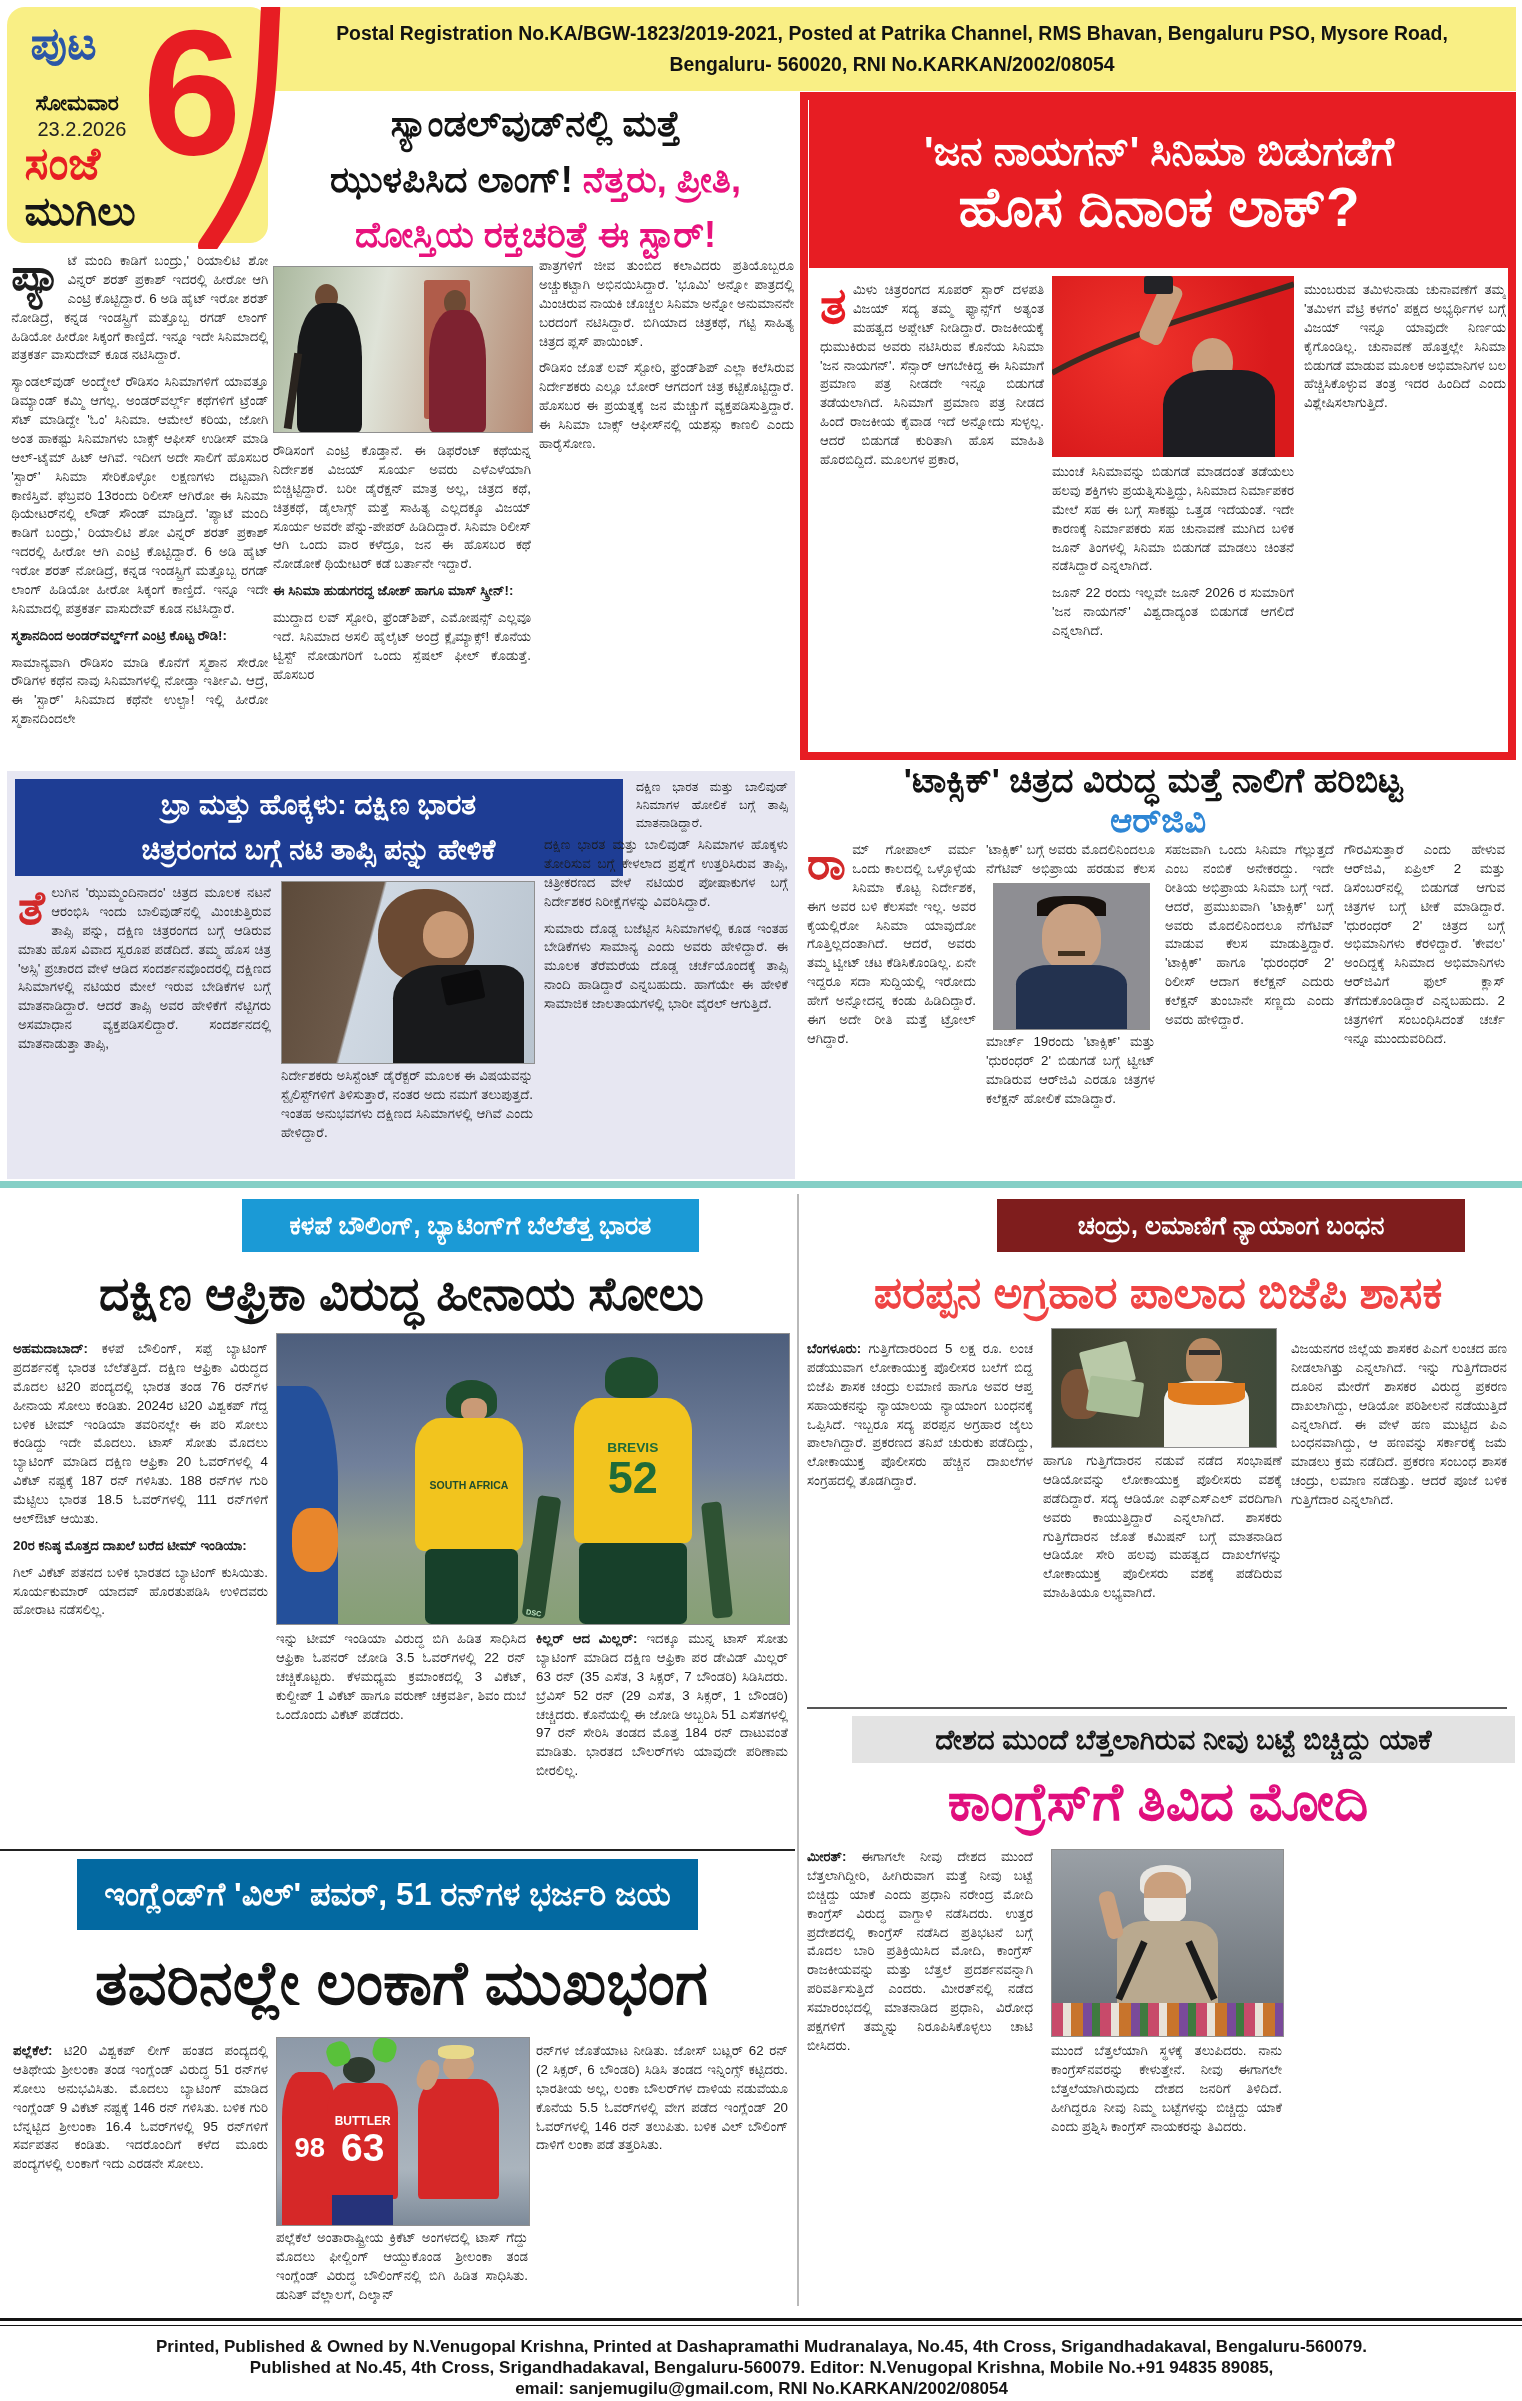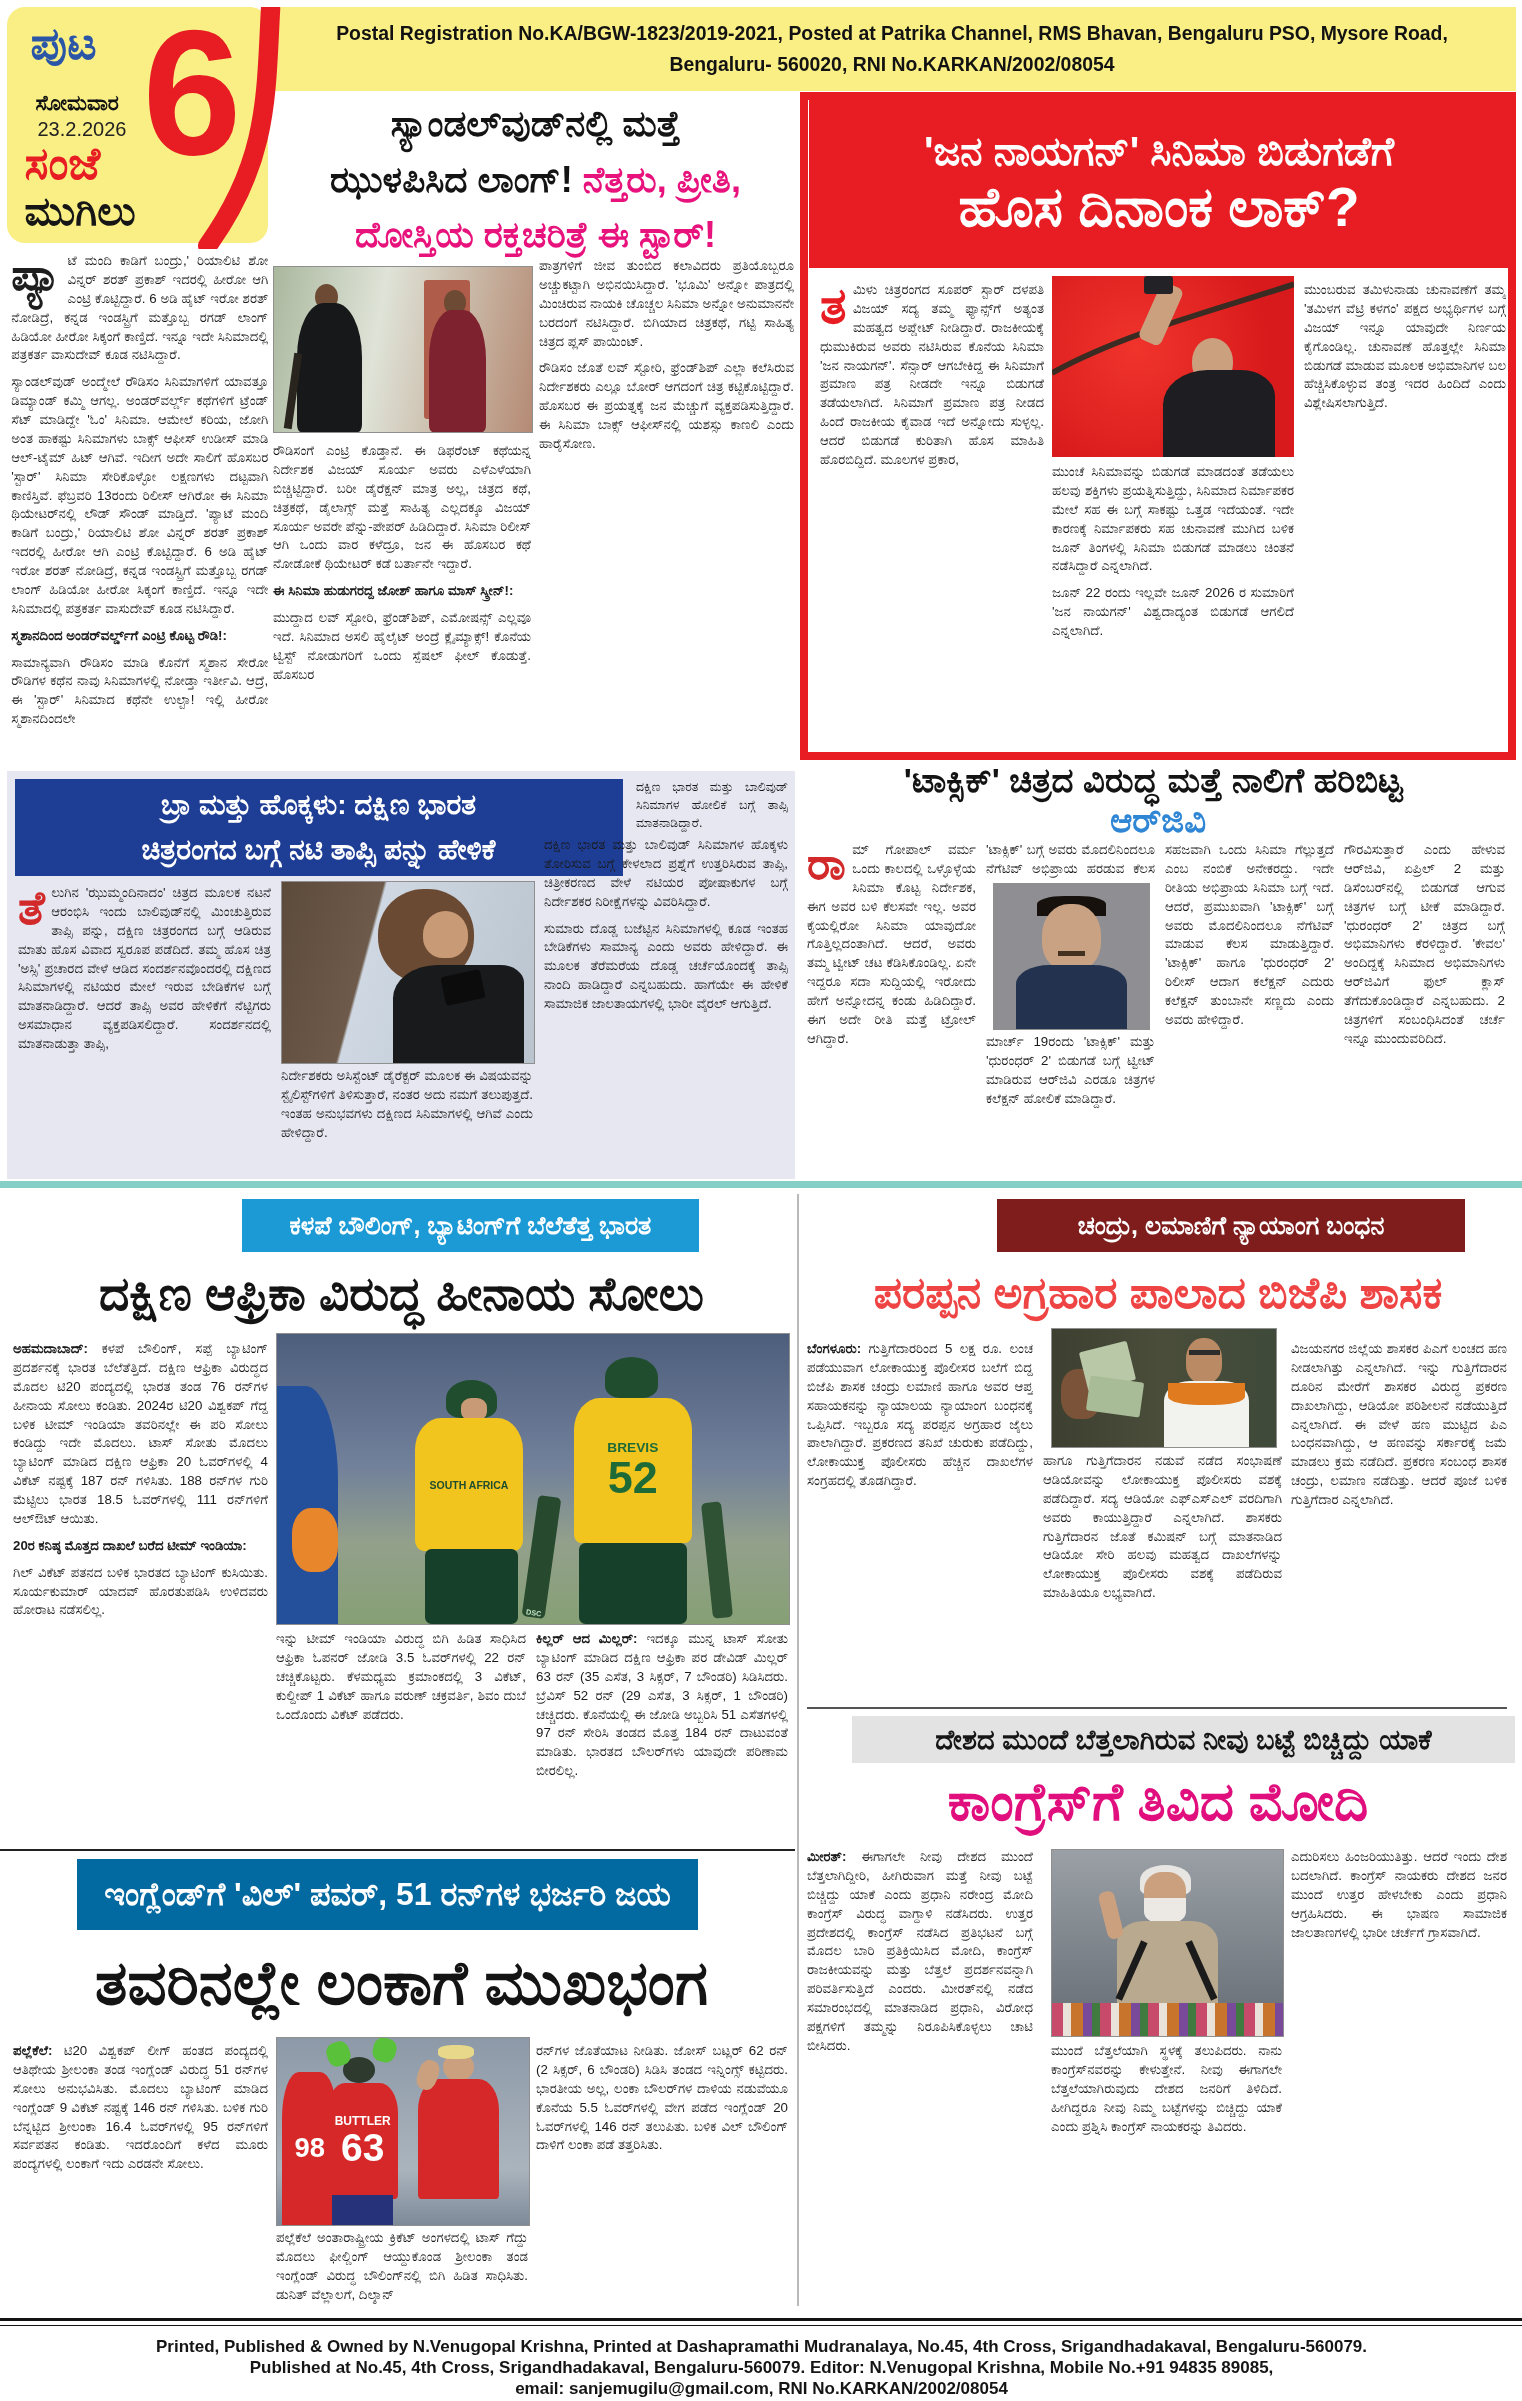--- a/index.html
+++ b/index.html
@@ -221,23 +221,20 @@
     <div class="shape" style="left:40%;top:26%;width:18%;height:14%;background:#ece9e4;border-radius:0 0 46% 46%;"></div>
     <div class="shape" style="left:28%;top:38%;width:44%;height:44%;background:#b9a98f;border-radius:26% 26% 0 0;"></div>
     <div class="shape" style="left:22%;top:22%;width:7%;height:26%;background:#caa07e;border-radius:6.5px;transform:rotate(-14deg);"></div>
     <div class="shape" style="left:33%;top:48%;width:3%;height:34%;background:#1b1b1b;transform:rotate(24deg);"></div>
     <div class="shape" style="left:63%;top:48%;width:3%;height:34%;background:#1b1b1b;transform:rotate(-24deg);"></div>
     <div class="shape" style="left:0;top:82%;width:100%;height:18%;background:repeating-linear-gradient(90deg,#c84a6a 0 11.3px,#e8e2d8 11.3px 19.4px,#c8742c 19.4px 31px,#7a4a9a 31px 40px,#3f7a3f 40px 48px);"></div>
   </div>
   <div class="abs col" style="left:1051px;top:2042px;width:231px;height:263px;">
     <p>ಮುಂದೆ ಬೆತ್ತಲೆಯಾಗಿ ಸ್ಥಳಕ್ಕೆ ತಲುಪಿದರು. ನಾನು ಕಾಂಗ್ರೆಸ್‌ನವರನ್ನು ಕೇಳುತ್ತೇನೆ. ನೀವು ಈಗಾಗಲೇ ಬೆತ್ತಲೆಯಾಗಿರುವುದು ದೇಶದ ಜನರಿಗೆ ತಿಳಿದಿದೆ. ಹೀಗಿದ್ದರೂ ನೀವು ನಿಮ್ಮ ಬಟ್ಟೆಗಳನ್ನು ಬಿಚ್ಚಿದ್ದು ಯಾಕೆ ಎಂದು ಪ್ರಶ್ನಿಸಿ ಕಾಂಗ್ರೆಸ್ ನಾಯಕರನ್ನು ತಿವಿದರು.</p>
   </div>
-  <div class="abs col" style="left:1291px;top:1848px;width:216px;height:457px;">
-    <p>ಎದುರಿಸಲು ಹಿಂಜರಿಯುತಿತ್ತು. ಆದರೆ ಇಂದು ದೇಶ ಬದಲಾಗಿದೆ. ಕಾಂಗ್ರೆಸ್ ನಾಯಕರು ದೇಶದ ಜನರ ಮುಂದೆ ಉತ್ತರ ಹೇಳಬೇಕು ಎಂದು ಪ್ರಧಾನಿ ಆಗ್ರಹಿಸಿದರು. ಈ ಭಾಷಣ ಸಾಮಾಜಿಕ ಜಾಲತಾಣಗಳಲ್ಲಿ ಭಾರೀ ಚರ್ಚೆಗೆ ಗ್ರಾಸವಾಗಿದೆ.</p>
-  </div>
 
   <div class="abs" style="left:0;top:1849px;width:795px;height:2.4px;background:#222;"></div>
   <div class="abs kicker" style="left:77px;top:1859px;width:621px;height:71px;background:#0369a1;color:#fff;font-size:32px;">ಇಂಗ್ಲೆಂಡ್‌ಗೆ 'ವಿಲ್' ಪವರ್, 51 ರನ್‌ಗಳ ಭರ್ಜರಿ ಜಯ</div>
   <div class="abs hl" style="left:8px;top:1932px;width:787px;height:102px;font-size:61px;color:#141414;">ತವರಿನಲ್ಲೇ ಲಂಕಾಗೆ ಮುಖಭಂಗ</div>
   <div class="abs col" style="left:13px;top:2042px;width:255px;height:265px;">
     <p><span class="dl">ಪಲ್ಲೆಕೆಲೆ:</span> <span>ಟಿ20 ವಿಶ್ವಕಪ್ ಲೀಗ್ ಹಂತದ ಪಂದ್ಯದಲ್ಲಿ ಆತಿಥೇಯ ಶ್ರೀಲಂಕಾ ತಂಡ ಇಂಗ್ಲೆಂಡ್ ವಿರುದ್ಧ 51 ರನ್‌ಗಳ ಸೋಲು ಅನುಭವಿಸಿತು. ಮೊದಲು ಬ್ಯಾಟಿಂಗ್ ಮಾಡಿದ ಇಂಗ್ಲೆಂಡ್ 9 ವಿಕೆಟ್ ನಷ್ಟಕ್ಕೆ 146 ರನ್ ಗಳಿಸಿತು. ಬಳಿಕ ಗುರಿ ಬೆನ್ನಟ್ಟಿದ ಶ್ರೀಲಂಕಾ 16.4 ಓವರ್‌ಗಳಲ್ಲಿ 95 ರನ್‌ಗಳಿಗೆ ಸರ್ವಪತನ ಕಂಡಿತು. ಇದರೊಂದಿಗೆ ಕಳೆದ ಮೂರು ಪಂದ್ಯಗಳಲ್ಲಿ ಲಂಕಾಗೆ ಇದು ಎರಡನೇ ಸೋಲು.</span></p>
   </div>
   <div class="photo" style="left:276px;top:2037px;width:252px;height:187px;background:linear-gradient(#8d99a8,#aab4bd 70%,#7d8a99);">
     <div class="shape" style="left:2%;top:18%;width:22%;height:82%;background:#d62828;border-radius:30% 30% 0 0;display:flex;align-items:center;justify-content:center;color:#fff;font-weight:bold;font-size:27.4px;">
         <span>98</span>

